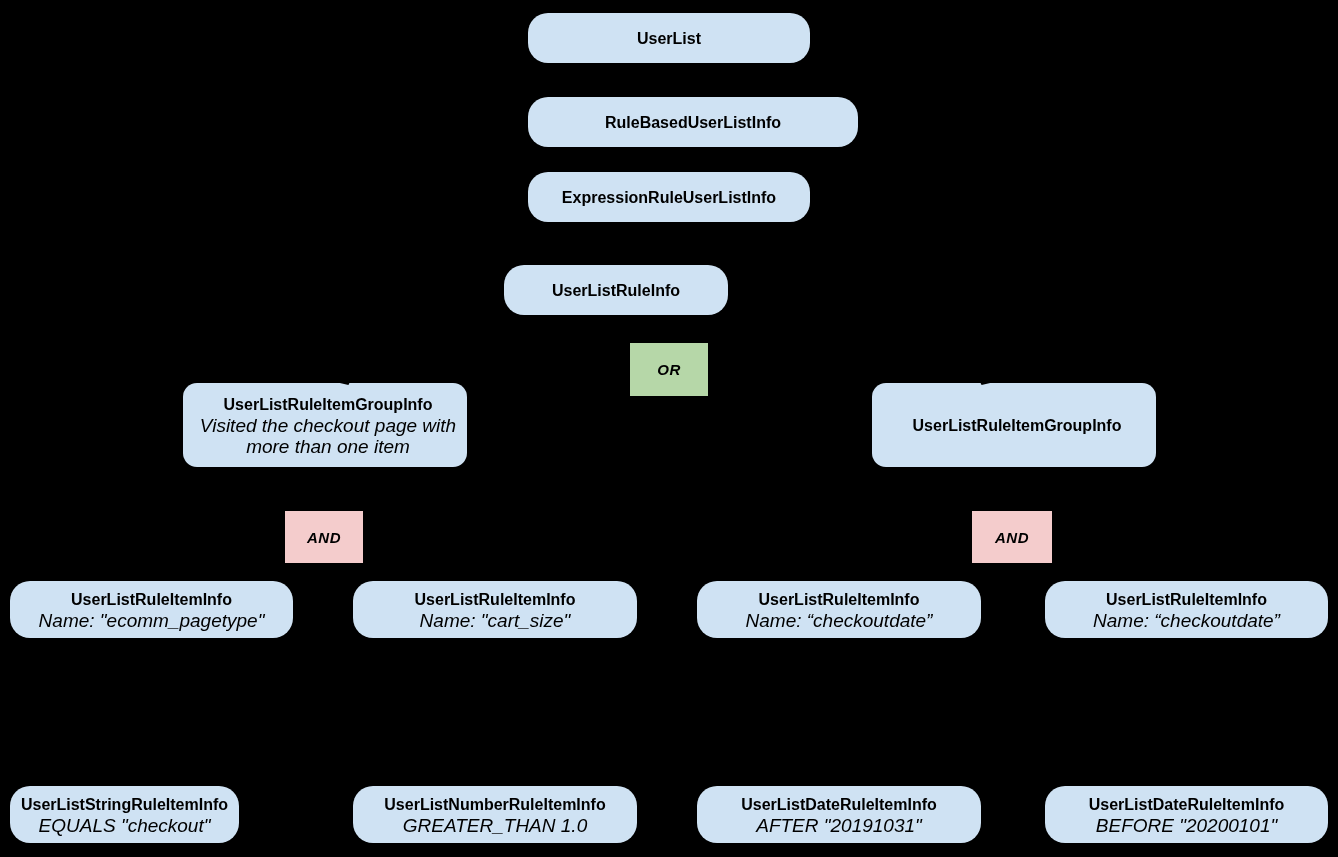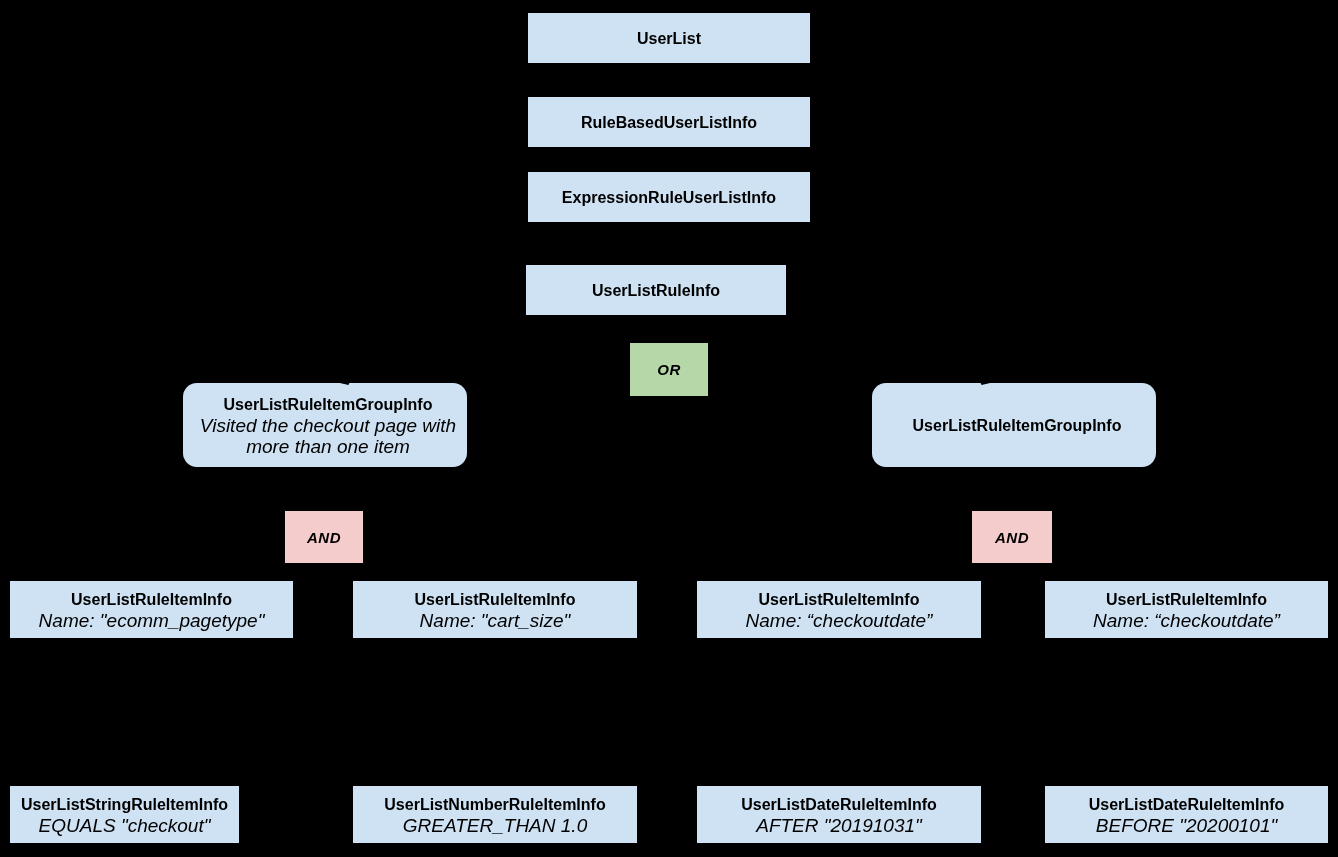--- a/index.html
+++ b/index.html
@@ -8,21 +8,21 @@
     width: 1338px;
     height: 857px;
     background: var(--bg, #000);
     font-family: "Liberation Sans", sans-serif;
     color: var(--text, #000);
     overflow: hidden;
   }
   .node {
     position: absolute;
     background: var(--node-fill, #cfe2f3);
-    border-radius: 0;
+    border-radius: 20px;
     display: flex;
     flex-direction: column;
     align-items: center;
     justify-content: center;
     text-align: center;
     box-sizing: border-box;
     padding: 4px 10px;
   }
   .node.big { border-radius: 14px; padding-left: 16px; }
   .node .title {
@@ -66,27 +66,27 @@
   }
 </style>
 </head>
 <body>
 
 <div class="canvas">
 
   <div class="node" style="left:528px; top:13px; width:282px; height:50px;">
     <div class="title">UserList</div>
   </div>
-  <div class="node" style="left:528px; top:97px; width:282px; height:50px;">
+  <div class="node" style="left:528px; top:97px; width:330px; height:50px;">
     <div class="title">RuleBasedUserListInfo</div>
   </div>
   <div class="node" style="left:528px; top:172px; width:282px; height:50px;">
     <div class="title">ExpressionRuleUserListInfo</div>
   </div>
-  <div class="node" style="left:526px; top:265px; width:260px; height:50px;">
+  <div class="node" style="left:504px; top:265px; width:224px; height:50px;">
     <div class="title">UserListRuleInfo</div>
   </div>
 
   <div class="op or" style="left:630px; top:343px; width:78px; height:53px;">OR</div>
 
   <span class="arrowhead left-curve" style="left:322px; top:377px;"></span>
   <span class="arrowhead right-curve" style="left:976px; top:377px;"></span>
 
   <div class="node big" style="left:183px; top:383px; width:284px; height:84px;">
     <div class="title">UserListRuleItemGroupInfo</div>

